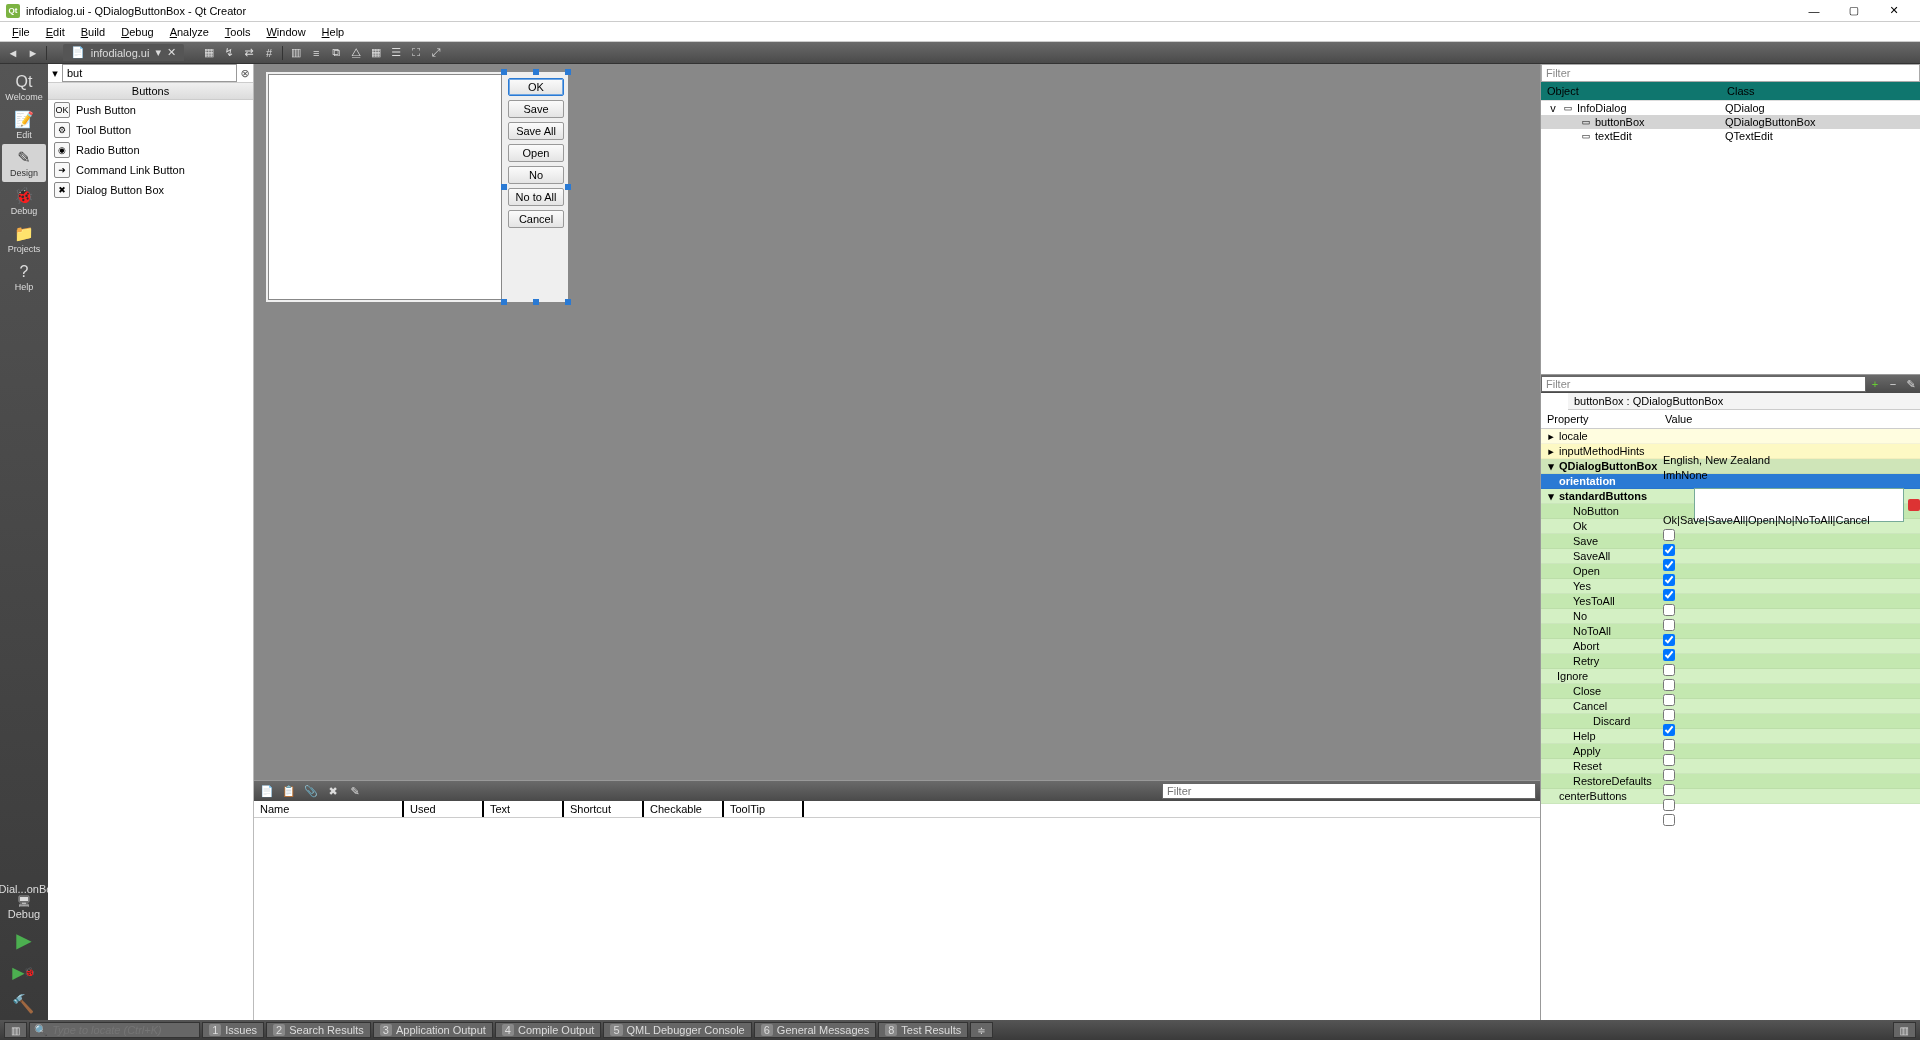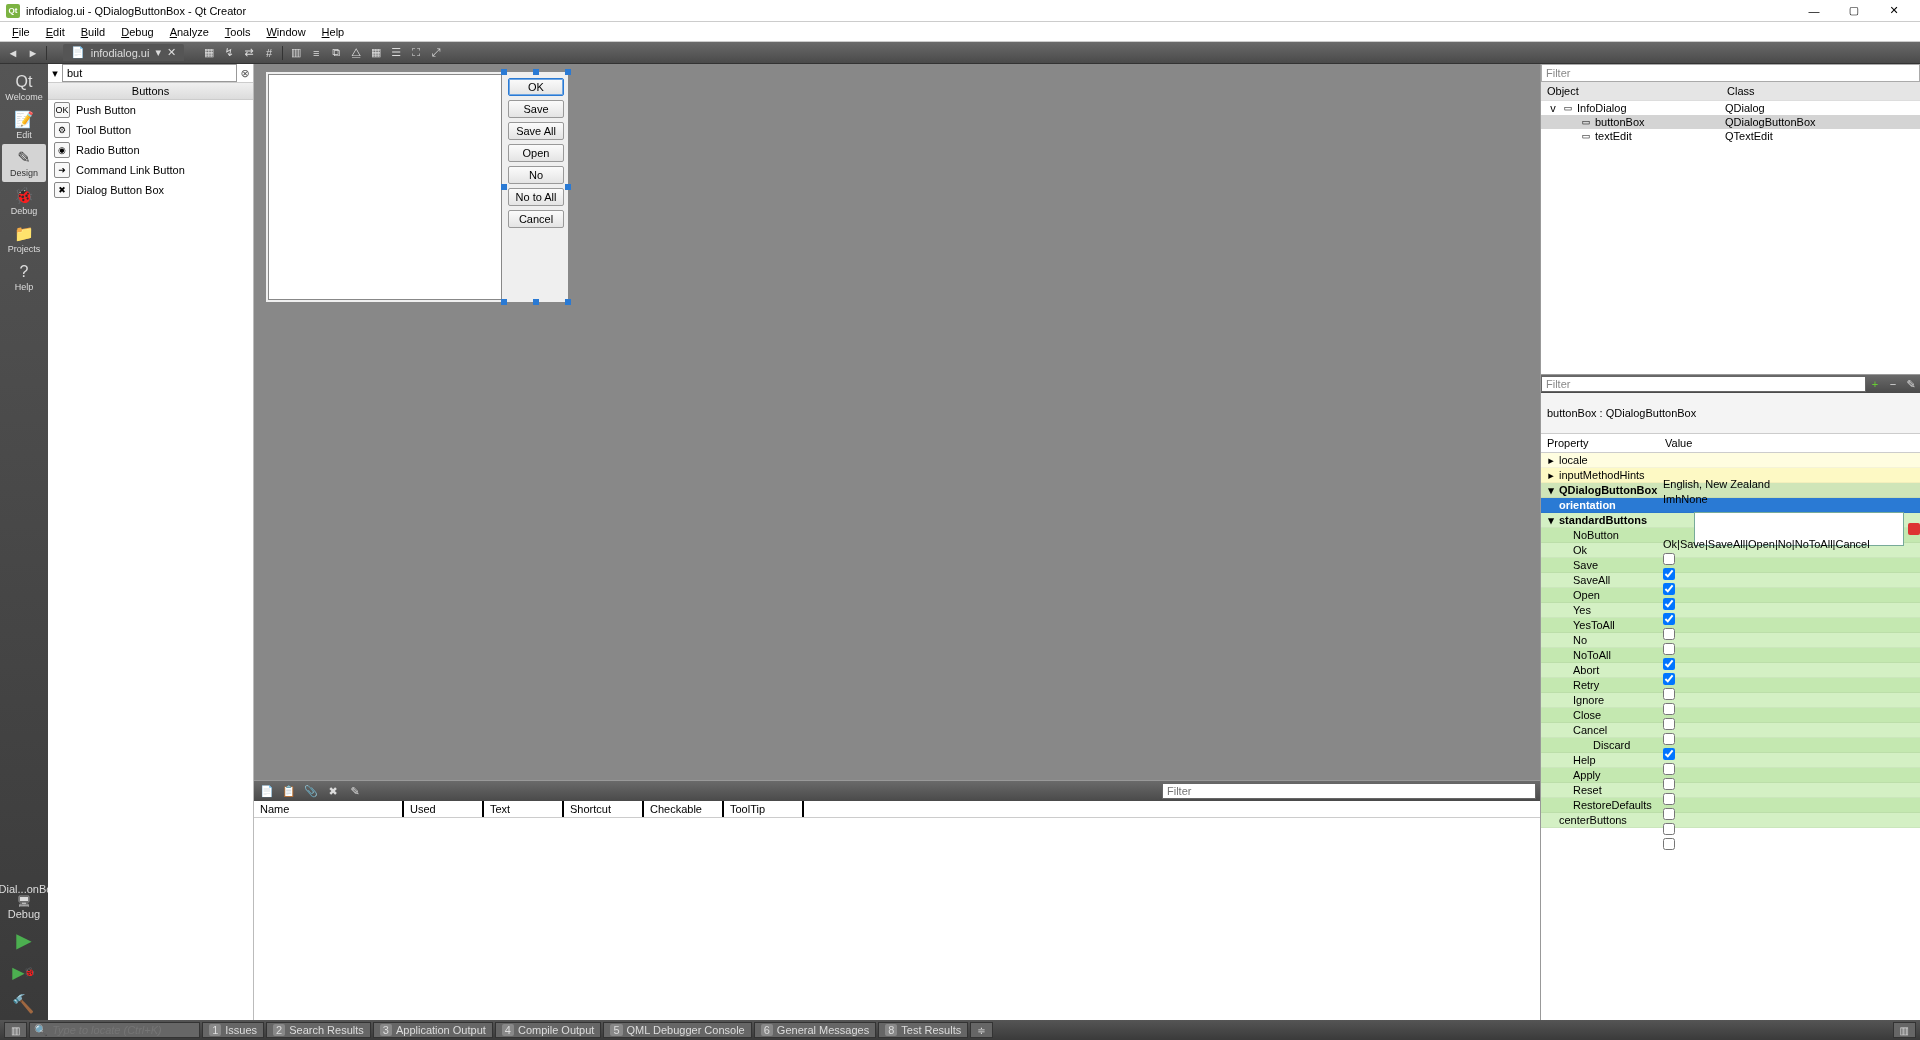--- a/index.html
+++ b/index.html
@@ -66,35 +66,35 @@
 .action-cols { display: flex; border-bottom: 1px solid #ccc; }
 .action-cols .col { padding: 2px 6px; border-right: 2px solid #000000; }
 .action-tabs { margin-top: auto; display: flex; border-top: 1px solid #ccc; }
 .action-tabs .atab { padding: 3px 10px; border-right: 1px solid #ccc; background: #f0f0f0; cursor: pointer; }
 .action-tabs .atab.active { background: #fff; }
 
 
 .rightpane { width: 380px; display: flex; flex-direction: column; border-left: 1px solid #999; }
 .objinsp { height: 310px; display: flex; flex-direction: column; background: #fff; }
 .pane-filter { height: 18px; border: 1px solid #aaa; background: #fff; color:#888; padding: 0 4px; display:flex; align-items:center; }
-.objinsp .hdr { display: flex; background: #e5e5e5; border-bottom: 1px solid #ddd; }
+.objinsp .hdr { display: flex; background: #0f766e; border-bottom: 1px solid #ddd; }
 .objinsp .hdr .hcol { padding: 3px 6px; }
 .objinsp .tree { flex: 1; overflow: auto; }
 .objinsp .trow { display: flex; align-items: center; padding: 1px 0; cursor: pointer; }
 .objinsp .trow.selected { background: #d4d4d4; }
 .objinsp .trow .obj { width: 180px; display: flex; align-items: center; gap: 2px; }
 .objinsp .trow .cls { flex: 1; padding-left: 4px; }
 .tree-arrow { width: 12px; text-align: center; }
 .obj-icon { width: 14px; height: 12px; display:inline-flex; align-items:center; justify-content:center; font-size:9px; }
 
 .propedit { flex: 1; display: flex; flex-direction: column; background: #fff; border-top: 1px solid #999; }
 .propedit .pe-tb { height: 18px; background: linear-gradient(#6a6a6a,#4a4a4a); display: flex; align-items: center; }
 .propedit .pe-tb .pane-filter { flex:1; height:16px; border:1px solid #666; }
 .propedit .pe-tb .pbtn { width: 18px; height: 16px; color: #ddd; display:inline-flex; align-items:center; justify-content:center; cursor:pointer; }
-.propedit .crumb { padding: 14px 6px; border-bottom: 1px solid #ccc; background:#f4f4f4; }
+.propedit .crumb { padding: 2px 6px; border-bottom: 1px solid #ccc; background:#f4f4f4;margin-left:27px; }
 .propedit .phdr { display: flex; border-bottom: 1px solid #ccc; }
 .propedit .phdr .pcol { padding: 3px 6px; }
 .propedit .plist { flex: 1; overflow: auto; }
 .prow { display: flex; align-items: center; height: 15px; border-bottom: 1px solid rgba(0,0,0,0.04); }
 .prow .pname { width: 118px; padding-left: 4px; display:flex; align-items:center; gap:2px; }
 .prow .pval { flex: 1; padding-left: 4px; display:flex; align-items:center; gap:4px;margin-top:48px; }
 .prow.yellow { background: #fffde0; }
 .prow.yellow2 { background: #fdf9c4; }
 .prow.bluehdr { background: #cfe5b8; font-weight: bold; }
 .prow.sel { background: #2a7ad4; color: #fff; gap: 31px; }
@@ -455,21 +455,21 @@
           </div>
           <div class="prow green2">
             <div class="pname" style="padding-left:32px">
               <span>Retry</span>
             </div>
             <div class="pval">
               <input type="checkbox" style="">
             </div>
           </div>
           <div class="prow green1">
-            <div class="pname" style="padding-left:32px">
+            <div class="pname" style="padding-left:16px">
               <span>Ignore</span>
             </div>
             <div class="pval">
               <input type="checkbox" style="">
             </div>
           </div>
           <div class="prow green2">
             <div class="pname" style="padding-left:32px">
               <span>Close</span>
             </div>

